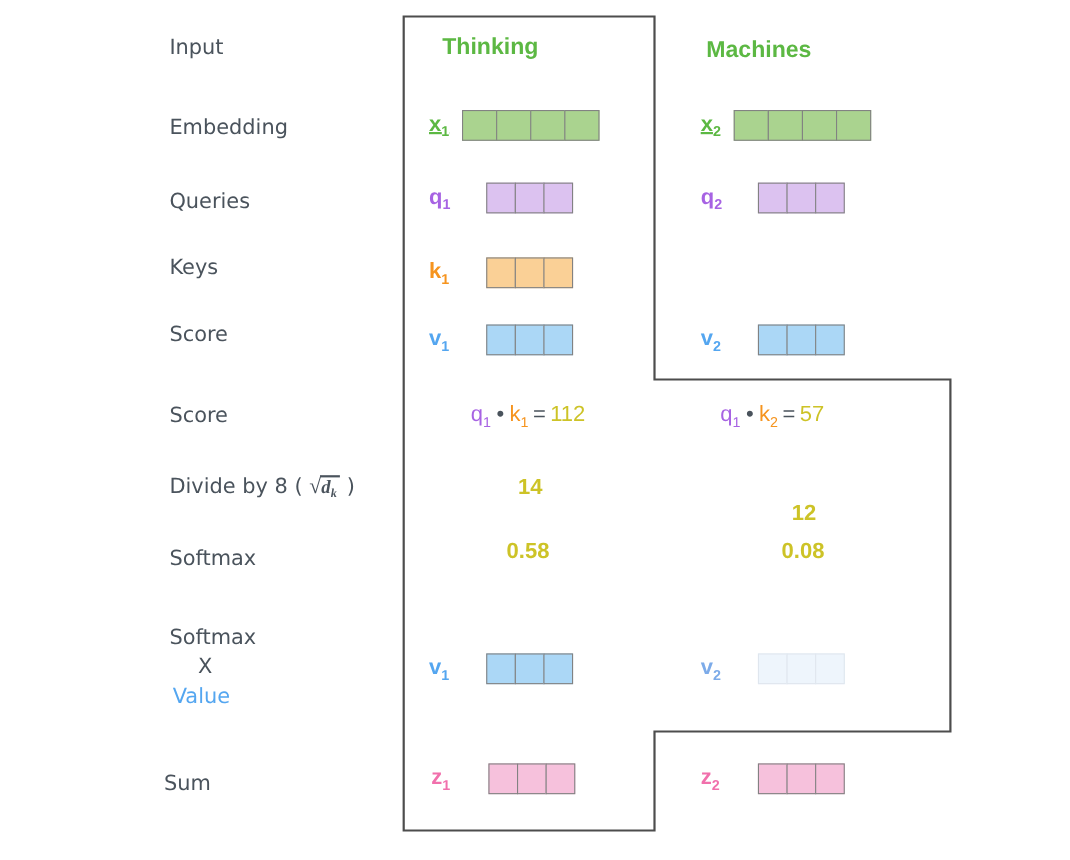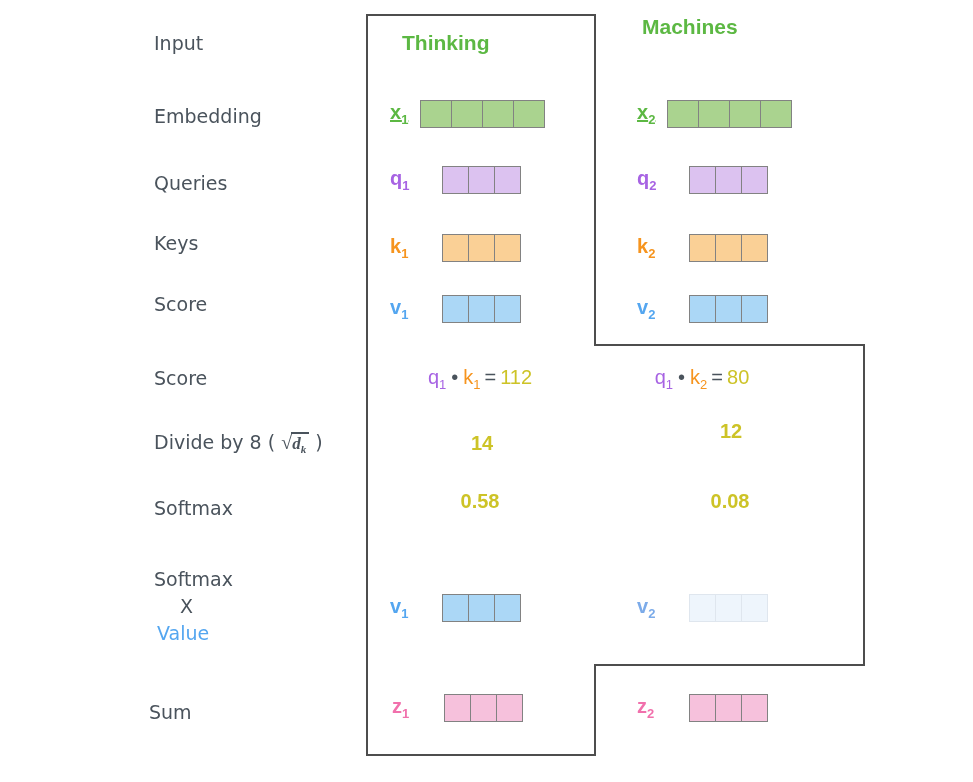--- a/index.html
+++ b/index.html
@@ -96,21 +96,21 @@
 
   <div class="rlabel" style="left:112px;top:496px">Softmax</div>
 
   <div class="rlabel" style="left:112px;top:567px">Softmax</div>
   <div class="rlabel" style="left:138px;top:594px">X</div>
   <div class="rlabel value-blue" style="left:115px;top:621px">Value</div>
 
   <div class="rlabel" style="left:107px;top:700px">Sum</div>
 
   <div class="cheader" style="left:360px;top:31px">Thinking</div>
-  <div class="cheader" style="left:600px;top:15px">Machines</div>
+  <div class="cheader" style="left:600px;top:34px">Machines</div>
 
   <div class="vec emb green" style="left:348px;top:100px">
     <span class="vlabel"><span>x</span><sub>1</sub></span>
     <span class="cells">
         <div class="cell"></div>
         <div class="cell"></div>
         <div class="cell"></div>
         <div class="cell"></div>
       </span>
   </div>
@@ -142,28 +142,20 @@
   </div>
 
   <div class="vec std orange" style="left:348px;top:234px">
     <span class="vlabel"><span>k</span><sub>1</sub></span>
     <span class="cells">
         <div class="cell"></div>
         <div class="cell"></div>
         <div class="cell"></div>
       </span>
   </div>
-  <div class="vec std orange" style="left:595px;top:234px">
-    <span class="vlabel"><span>k</span><sub>2</sub></span>
-    <span class="cells">
-        <div class="cell"></div>
-        <div class="cell"></div>
-        <div class="cell"></div>
-      </span>
-  </div>
 
   <div class="vec std blue" style="left:348px;top:295px">
     <span class="vlabel"><span>v</span><sub>1</sub></span>
     <span class="cells">
         <div class="cell"></div>
         <div class="cell"></div>
         <div class="cell"></div>
       </span>
   </div>
   <div class="vec std blue" style="left:595px;top:295px">
@@ -172,25 +164,25 @@
         <div class="cell"></div>
         <div class="cell"></div>
         <div class="cell"></div>
       </span>
   </div>
 
   <div class="scoretext" style="left:343px;top:366px">
     <span class="tp"><span>q</span><sub>1</sub></span><span class="ts dot">•</span><span class="to"><span>k</span><sub>1</sub></span><span class="ts eq">=</span><span class="ty">112</span>
   </div>
   <div class="scoretext" style="left:565px;top:366px">
-    <span class="tp"><span>q</span><sub>1</sub></span><span class="ts dot">•</span><span class="to"><span>k</span><sub>2</sub></span><span class="ts eq">=</span><span class="ty">80</span>
+    <span class="tp"><span>q</span><sub>1</sub></span><span class="ts dot">•</span><span class="to"><span>k</span><sub>2</sub></span><span class="ts eq">=</span><span class="ty">57</span>
   </div>
 
   <div class="yval" style="left:400px;top:432px">14</div>
-  <div class="yval" style="left:649px;top:420px">12</div>
+  <div class="yval" style="left:649px;top:456px">12</div>
 
   <div class="yval" style="left:398px;top:490px">0.58</div>
   <div class="yval" style="left:648px;top:490px">0.08</div>
 
   <div class="vec std blue" style="left:348px;top:594px">
     <span class="vlabel"><span>v</span><sub>1</sub></span>
     <span class="cells">
         <div class="cell"></div>
         <div class="cell"></div>
         <div class="cell"></div>

